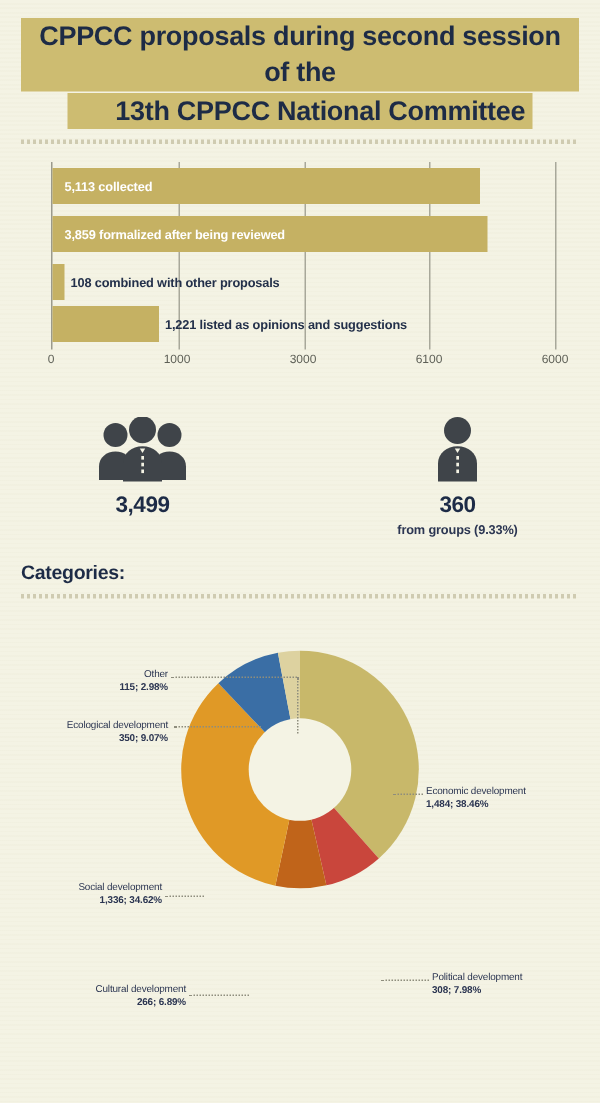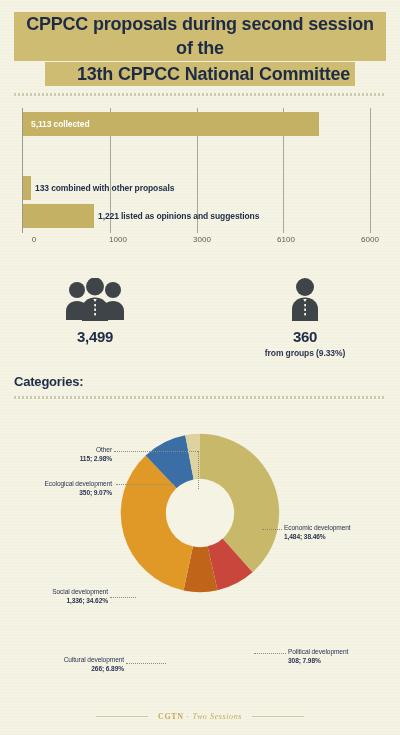--- a/index.html
+++ b/index.html
@@ -54,20 +54,21 @@
   
   .chart-wrap {
     margin-top: 12px;
     height: 150px;
     position: relative;
     padding-left: 8px;
   }
   .plot {
     position: relative;
     height: 125px;
+    margin-left: 12px;
     margin-right: 16px;
     border-left: 1px solid #9a9a8c;
   }
   .gridline {
     position: absolute;
     top: 0; bottom: 0;
     width: 1px;
     background: #a8a89a;
   }
   .bar-row {
@@ -221,24 +222,28 @@
       <div class="gridline" style="left:25%"></div>
       <div class="gridline" style="left:50%"></div>
       <div class="gridline" style="left:75%"></div>
       <div class="gridline" style="left:100%"></div>
 
       <div class="bar-row" style="top:4px; width:100%">
         <div class="bar" style="width:85.2%"></div>
         <div class="bar-label inside">5,113 collected</div>
       </div>
 
+      <div class="bar-row" style="top:36px; width:100%">
+        <div class="bar" style="width:86.5%"></div>
+        <div class="bar-label inside">3,859 formalized after being reviewed</div>
+      </div>
 
       <div class="bar-row" style="top:68px;">
         <div class="bar" style="width:8px"></div>
-        <div class="bar-label outside">133 combined with other proposals</div>
+        <div class="bar-label outside">108 combined with other proposals</div>
       </div>
 
       <div class="bar-row" style="top:96px;">
         <div class="bar" style="width:71px"></div>
         <div class="bar-label outside">1,221 listed as opinions and suggestions</div>
       </div>
     </div>
 
     <div class="axis">
       <div class="tick" style="left:0%">0</div>
@@ -338,23 +343,14 @@
     </div>
     <div class="leader" style="left:248px; top:124px; width:20px;"></div>
 
     <div class="pie-label tright" style="left:274px; top:242px; width:100px;">
       <div class="l1">Political development</div>
       <div>308; 7.98%</div>
     </div>
     <div class="leader" style="left:240px; top:248px; width:32px;"></div>
   </div>
 
-  <div class="footer">
-    <div class="footer-rule"></div>
-    <div class="footer-text">
-      <span class="brand">CGTN</span>
-      <span>·</span>
-      <span class="sub">Two Sessions</span>
-    </div>
-    <div class="footer-rule"></div>
-  </div>
 
 </div>
 
 </body></html>

